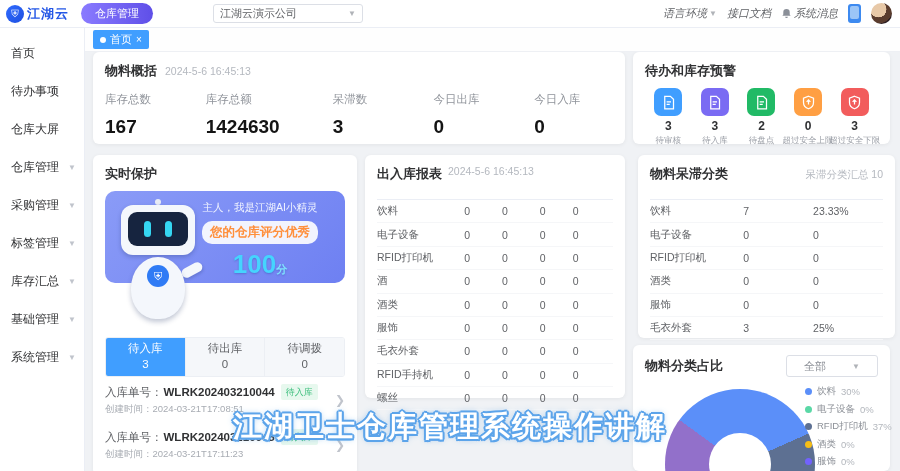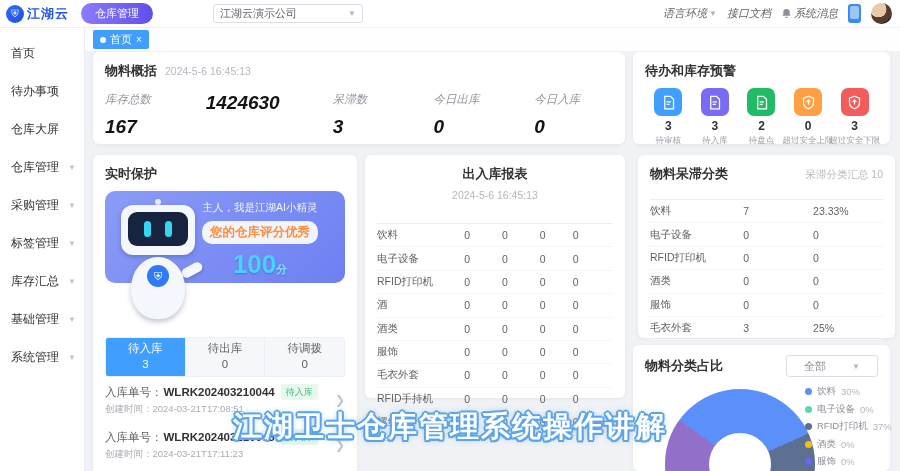--- a/index.html
+++ b/index.html
@@ -33,21 +33,21 @@
   .tag .close { font-size:10px; }
 
   
   .card { position:absolute; background:#fff; border-radius:6px; box-shadow:0 1px 4px rgba(0,0,0,.06); padding:10px 12px; }
   .card-title { font-size:13px; font-weight:bold; color:#303133; }
   .card-head { display:flex; align-items:baseline; gap:8px; }
   .timestamp { font-size:10.5px; color:#b4b8bf; }
 
   
   .card-overview { left:93px; top:52px; width:532px; height:92px; }
-  .stats-row { display:grid; grid-template-columns:1.15fr 1.45fr 1.15fr 1.15fr 0.9fr; margin-top:12px;font-style:italic; }
+  .stats-row { display:grid; grid-template-columns:1.15fr 1.45fr 1.15fr 1.15fr 0.9fr; margin-top:12px; }
   .stat-label { font-size:11.5px; color:#8f939a; margin-bottom:9px; }
   .stat-value { font-size:19px; font-weight:bold; color:#141414; }
 
   
   .card-alerts { left:633px; top:52px; width:257px; height:92px; }
   .alerts-row { display:flex; justify-content:space-between; margin-top:8px; }
   .alert-item { display:flex; flex-direction:column; align-items:center; width:20%; cursor:pointer; }
   .alert-icon { width:28px; height:28px; border-radius:7px; display:flex; align-items:center; justify-content:center; }
   .alert-count { font-size:12px; color:#303133; margin-top:3px; font-weight:bold; }
   .alert-label { font-size:8.5px; color:#9a9ea6; margin-top:2px; white-space:nowrap; }
@@ -77,21 +77,21 @@
   
   .order-item { position:relative; padding:7px 14px 6px 0; cursor:pointer; }
   .order-line1 { display:flex; align-items:center; font-size:11.5px; color:#606266; white-space:nowrap; }
   .order-no { color:#303133; font-weight:bold; margin-left:1px; }
   .order-badge { margin-left:6px; background:#e7f8ee; color:#3fbf7f; font-size:9px; border-radius:2px; padding:1.5px 5px; }
   .order-time { font-size:9.5px; color:#a8acb3; margin-top:3px; }
   .order-chevron { position:absolute; right:0; top:50%; transform:translateY(-50%); color:#c0c4cc; font-size:12px; }
 
   
   .card-report { left:365px; top:155px; width:260px; height:243px; }
-  .report-head { display:flex; align-items:center; gap:6px;flex-direction:column; }
+  .report-head { display:flex; align-items:flex-start; gap:6px; }
   .report-ranges { margin-left:auto; display:flex; gap:7px; font-size:11px; color:#606266; }
   .range { cursor:pointer; }
   .range.active { color:#409eff; }
   table.data { width:100%; border-collapse:collapse; margin-top:7px; table-layout:fixed; }
   table.data th { font-size:10.5px; color:#909399; font-weight:normal; text-align:left; padding:4px 0 5px; border-bottom:1px solid #ebeef5; white-space:nowrap; overflow:hidden; }
   table.data td { font-size:10.5px; color:#606266; padding:4.2px 0; border-bottom:1px solid #f5f6f8; white-space:nowrap; overflow:hidden; }
   .report-cols col:nth-child(1){width:37%;} .report-cols col:nth-child(2){width:16%;} .report-cols col:nth-child(3){width:16%;} .report-cols col:nth-child(4){width:14%;} .report-cols col:nth-child(5){width:17%;}
 
   
   .card-stagnant { left:638px; top:155px; width:257px; height:183px; }
@@ -198,20 +198,21 @@
   <div class="card-head">
     <span class="card-title">物料概括</span>
     <span class="timestamp">2024-5-6 16:45:13</span>
   </div>
   <div class="stats-row">
       <div class="stat">
       <div class="stat-label">库存总数</div>
       <div class="stat-value">167</div>
     </div>
       <div class="stat">
+      <div class="stat-label">库存总额</div>
       <div class="stat-value">1424630</div>
     </div>
       <div class="stat">
       <div class="stat-label">呆滞数</div>
       <div class="stat-value">3</div>
     </div>
       <div class="stat">
       <div class="stat-label">今日出库</div>
       <div class="stat-value">0</div>
     </div>

